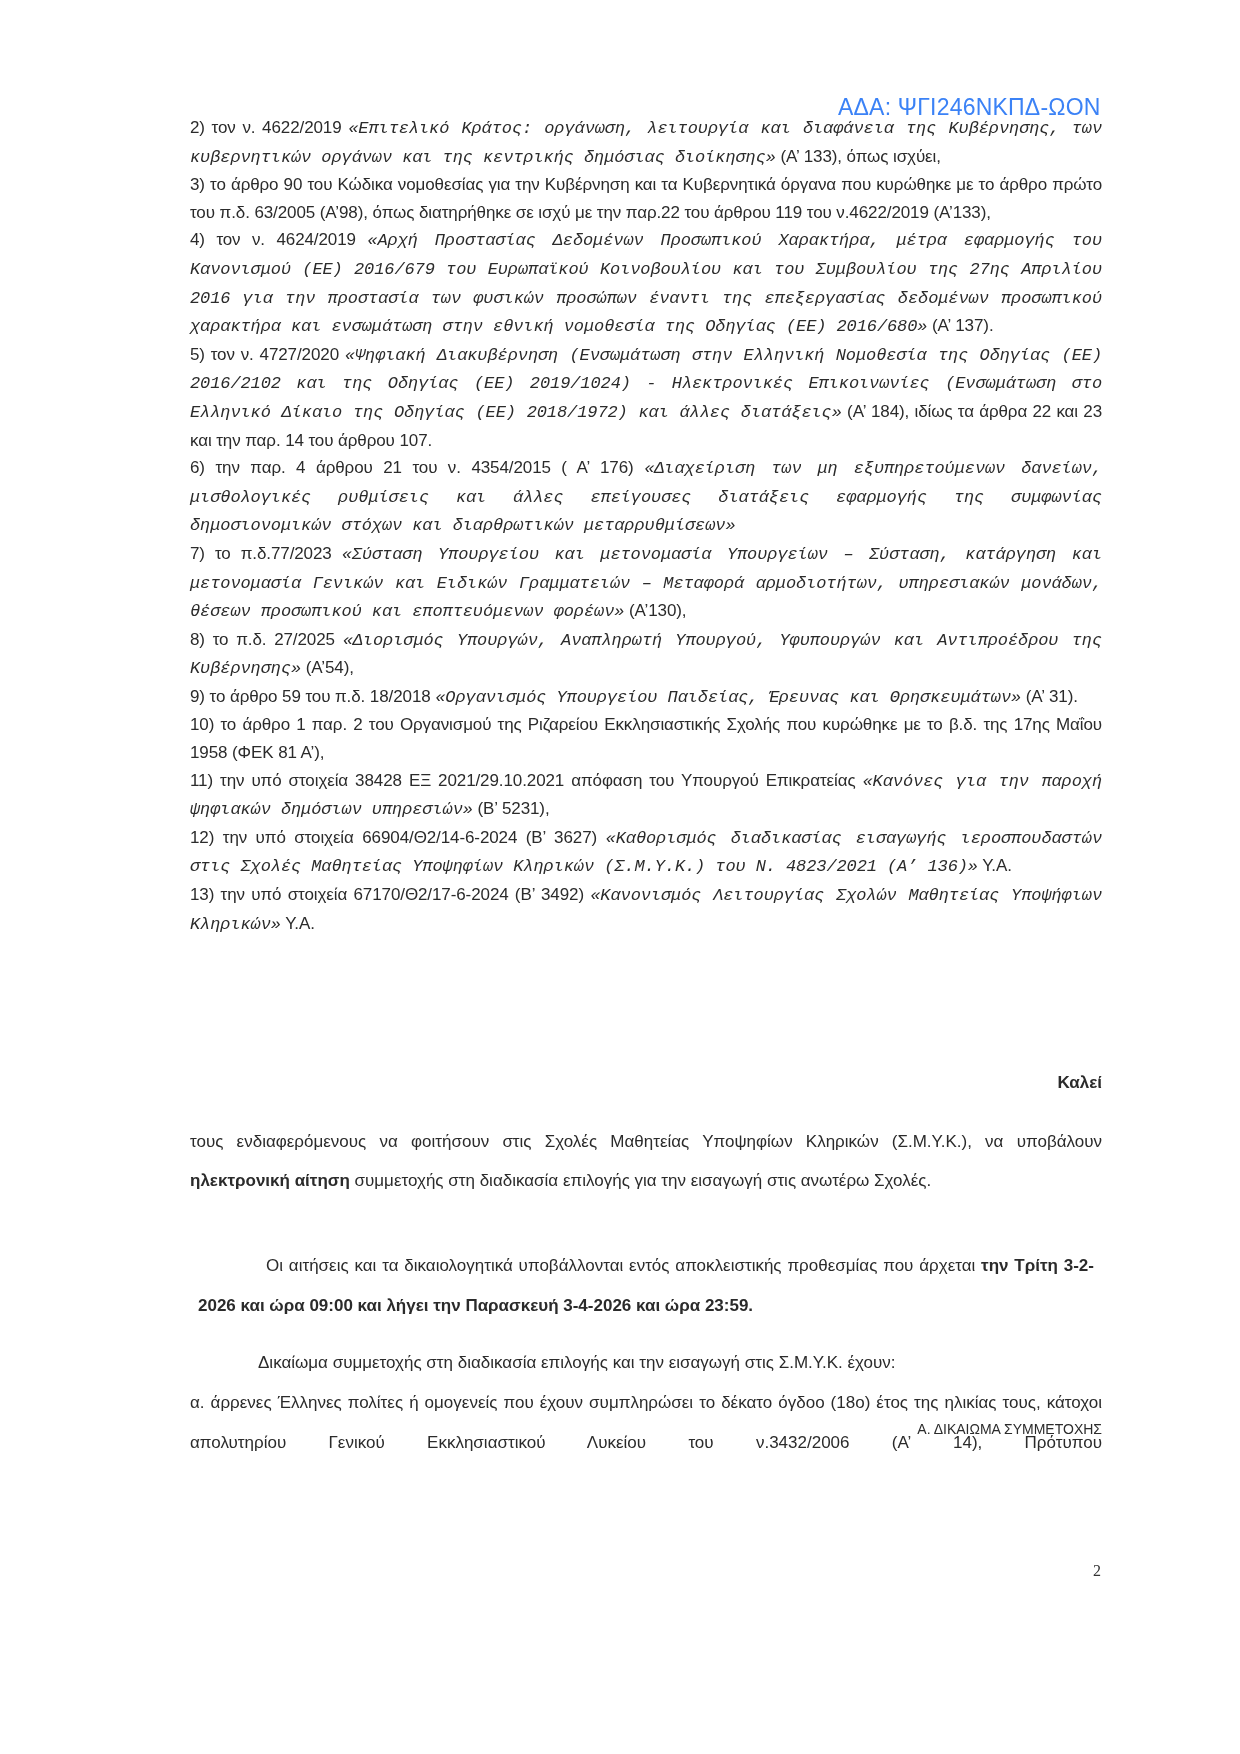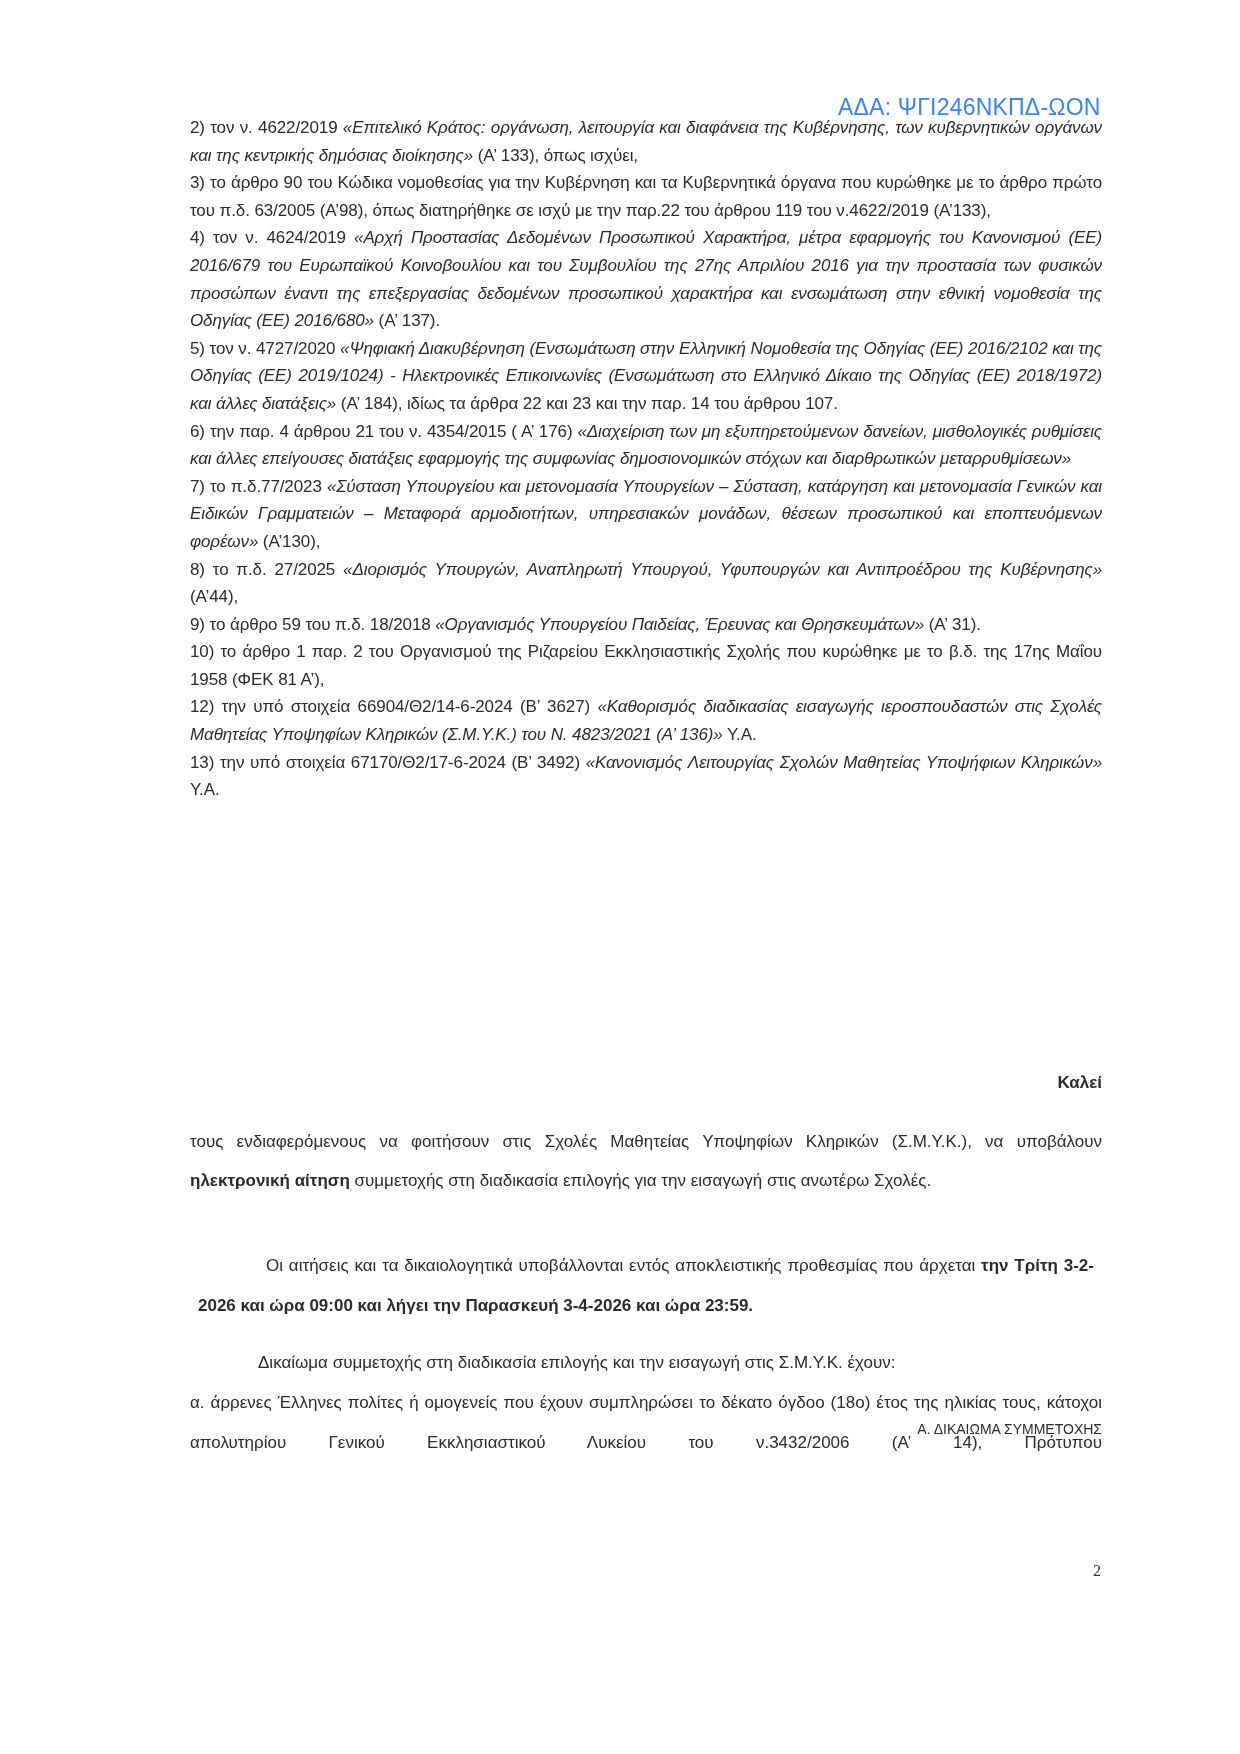--- a/index.html
+++ b/index.html
@@ -3,21 +3,21 @@
 <meta charset="utf-8">
 <style>
   html, body { margin: 0; padding: 0; background: #ffffff; }
   body { width: 1240px; height: 1754px; position: relative; overflow: hidden;
          font-family: "Liberation Sans", "DejaVu Sans", sans-serif; color: #2b2b2b; }
   .ada { position: absolute; left: 838px; top: 94px; font-size: 23px; letter-spacing: 0.2px;
          color: #3b82f6; font-family: "Liberation Sans", sans-serif; }
   .refs { position: absolute; left: 190px; top: 114px; width: 912px; font-size: 17px;
           line-height: 27.6px; text-align: justify; letter-spacing: -0.1px; }
   .refs p { margin: 0; }
-  .refs em { font-style: italic; }
+  .refs em { font-style: italic; font-family: Liberation Mono, monospace; }
   .center-title { position: absolute; left: 190px; width: 912px; text-align: right; font-size: 17px; }
   .kalei { top: 1073px; font-weight: bold; }
   .call { position: absolute; left: 190px; top: 1122px; width: 912px; font-size: 17px;
           line-height: 39px; text-align: justify; text-align-last: left; }
   .call p { margin: 0; }
   .deadline { position: absolute; left: 190px; top: 1238px; width: 912px; font-size: 17px;
               line-height: 40px; text-align: justify; }
   .deadline p { margin: 8px; text-indent: 68px; }
   .section-a { top: 1421px; font-size: 14px; }
   .rights { position: absolute; left: 190px; top: 1343px; width: 912px; font-size: 17px;
@@ -34,23 +34,24 @@
 
 <div class="ada">ΑΔΑ: ΨΓΙ246ΝΚΠΔ-ΩΟΝ</div>
 
 <div class="refs">
   <p><span>2)</span> <span>τον ν. 4622/2019 </span><em>«Επιτελικό Κράτος: οργάνωση, λειτουργία και διαφάνεια της Κυβέρνησης, των κυβερνητικών οργάνων και της κεντρικής δημόσιας διοίκησης»</em><span> (Α’ 133), όπως ισχύει,</span></p>
   <p><span>3)</span> <span>το άρθρο 90 του Κώδικα νομοθεσίας για την Κυβέρνηση και τα Κυβερνητικά όργανα που κυρώθηκε με το άρθρο πρώτο του π.δ. 63/2005 (Α’98), όπως διατηρήθηκε σε ισχύ με την παρ.22 του άρθρου 119 του ν.4622/2019 (Α’133),</span></p>
   <p><span>4)</span> <span>τον ν. 4624/2019 </span><em>«Αρχή Προστασίας Δεδομένων Προσωπικού Χαρακτήρα, μέτρα εφαρμογής του Κανονισμού (ΕΕ) 2016/679 του Ευρωπαϊκού Κοινοβουλίου και του Συμβουλίου της 27ης Απριλίου 2016 για την προστασία των φυσικών προσώπων έναντι της επεξεργασίας δεδομένων προσωπικού χαρακτήρα και ενσωμάτωση στην εθνική νομοθεσία της Οδηγίας (ΕΕ) 2016/680»</em><span> (Α’ 137).</span></p>
   <p><span>5)</span> <span>τον ν. 4727/2020 </span><em>«Ψηφιακή Διακυβέρνηση (Ενσωμάτωση στην Ελληνική Νομοθεσία της Οδηγίας (ΕΕ) 2016/2102 και της Οδηγίας (ΕΕ) 2019/1024) - Ηλεκτρονικές Επικοινωνίες (Ενσωμάτωση στο Ελληνικό Δίκαιο της Οδηγίας (ΕΕ) 2018/1972) και άλλες διατάξεις»</em><span> (Α’ 184), ιδίως τα άρθρα 22 και 23 και την παρ. 14 του άρθρου 107.</span></p>
   <p><span>6)</span> <span>την παρ. 4 άρθρου 21 του ν. 4354/2015 ( Α’ 176) </span><em>«Διαχείριση των μη εξυπηρετούμενων δανείων, μισθολογικές ρυθμίσεις και άλλες επείγουσες διατάξεις εφαρμογής της συμφωνίας δημοσιονομικών στόχων και διαρθρωτικών μεταρρυθμίσεων»</em></p>
   <p><span>7)</span> <span>το π.δ.77/2023 </span><em>«Σύσταση Υπουργείου και μετονομασία Υπουργείων – Σύσταση, κατάργηση και μετονομασία Γενικών και Ειδικών Γραμματειών – Μεταφορά αρμοδιοτήτων, υπηρεσιακών μονάδων, θέσεων προσωπικού και εποπτευόμενων φορέων»</em><span> (Α’130),</span></p>
-  <p><span>8)</span> <span>το π.δ. 27/2025 </span><em>«Διορισμός Υπουργών, Αναπληρωτή Υπουργού, Υφυπουργών και Αντιπροέδρου της Κυβέρνησης»</em><span> (Α’44),</span></p>
+  <p><span>8)</span> <span>το π.δ. 27/2025 </span><em>«Διορισμός Υπουργών, Αναπληρωτή Υπουργού, Υφυπουργών και Αντιπροέδρου της Κυβέρνησης»</em><span> (Α’54),</span></p>
   <p><span>9)</span> <span>το άρθρο 59 του π.δ. 18/2018 </span><em>«Οργανισμός Υπουργείου Παιδείας, Έρευνας και Θρησκευμάτων»</em><span> (Α’ 31).</span></p>
   <p><span>10)</span> <span>το άρθρο 1 παρ. 2 του Οργανισμού της Ριζαρείου Εκκλησιαστικής Σχολής που κυρώθηκε με το β.δ. της 17ης Μαΐου 1958 (ΦΕΚ 81 Α’),</span></p>
+  <p><span>11)</span> <span>την υπό στοιχεία 38428 ΕΞ 2021/29.10.2021 απόφαση του Υπουργού Επικρατείας </span><em>«Κανόνες για την παροχή ψηφιακών δημόσιων υπηρεσιών»</em><span> (Β’ 5231),</span></p>
   <p><span>12)</span> <span>την υπό στοιχεία 66904/Θ2/14-6-2024 (Β’ 3627) </span><em>«Καθορισμός διαδικασίας εισαγωγής ιεροσπουδαστών στις Σχολές Μαθητείας Υποψηφίων Κληρικών (Σ.Μ.Υ.Κ.) του Ν. 4823/2021 (Α’ 136)»</em><span> Υ.Α.</span></p>
   <p><span>13)</span> <span>την υπό στοιχεία 67170/Θ2/17-6-2024 (Β’ 3492) </span><em>«Κανονισμός Λειτουργίας Σχολών Μαθητείας Υποψήφιων Κληρικών»</em><span> Υ.Α.</span></p>
 </div>
 
 <div class="center-title kalei">Καλεί</div>
 
 <div class="call">
   <p><span>τους ενδιαφερόμενους να φοιτήσουν στις Σχολές Μαθητείας Υποψηφίων Κληρικών (Σ.Μ.Υ.Κ.), να υποβάλουν </span><b>ηλεκτρονική αίτηση</b><span> συμμετοχής στη διαδικασία επιλογής για την εισαγωγή στις ανωτέρω Σχολές.</span></p>
 </div>
 

